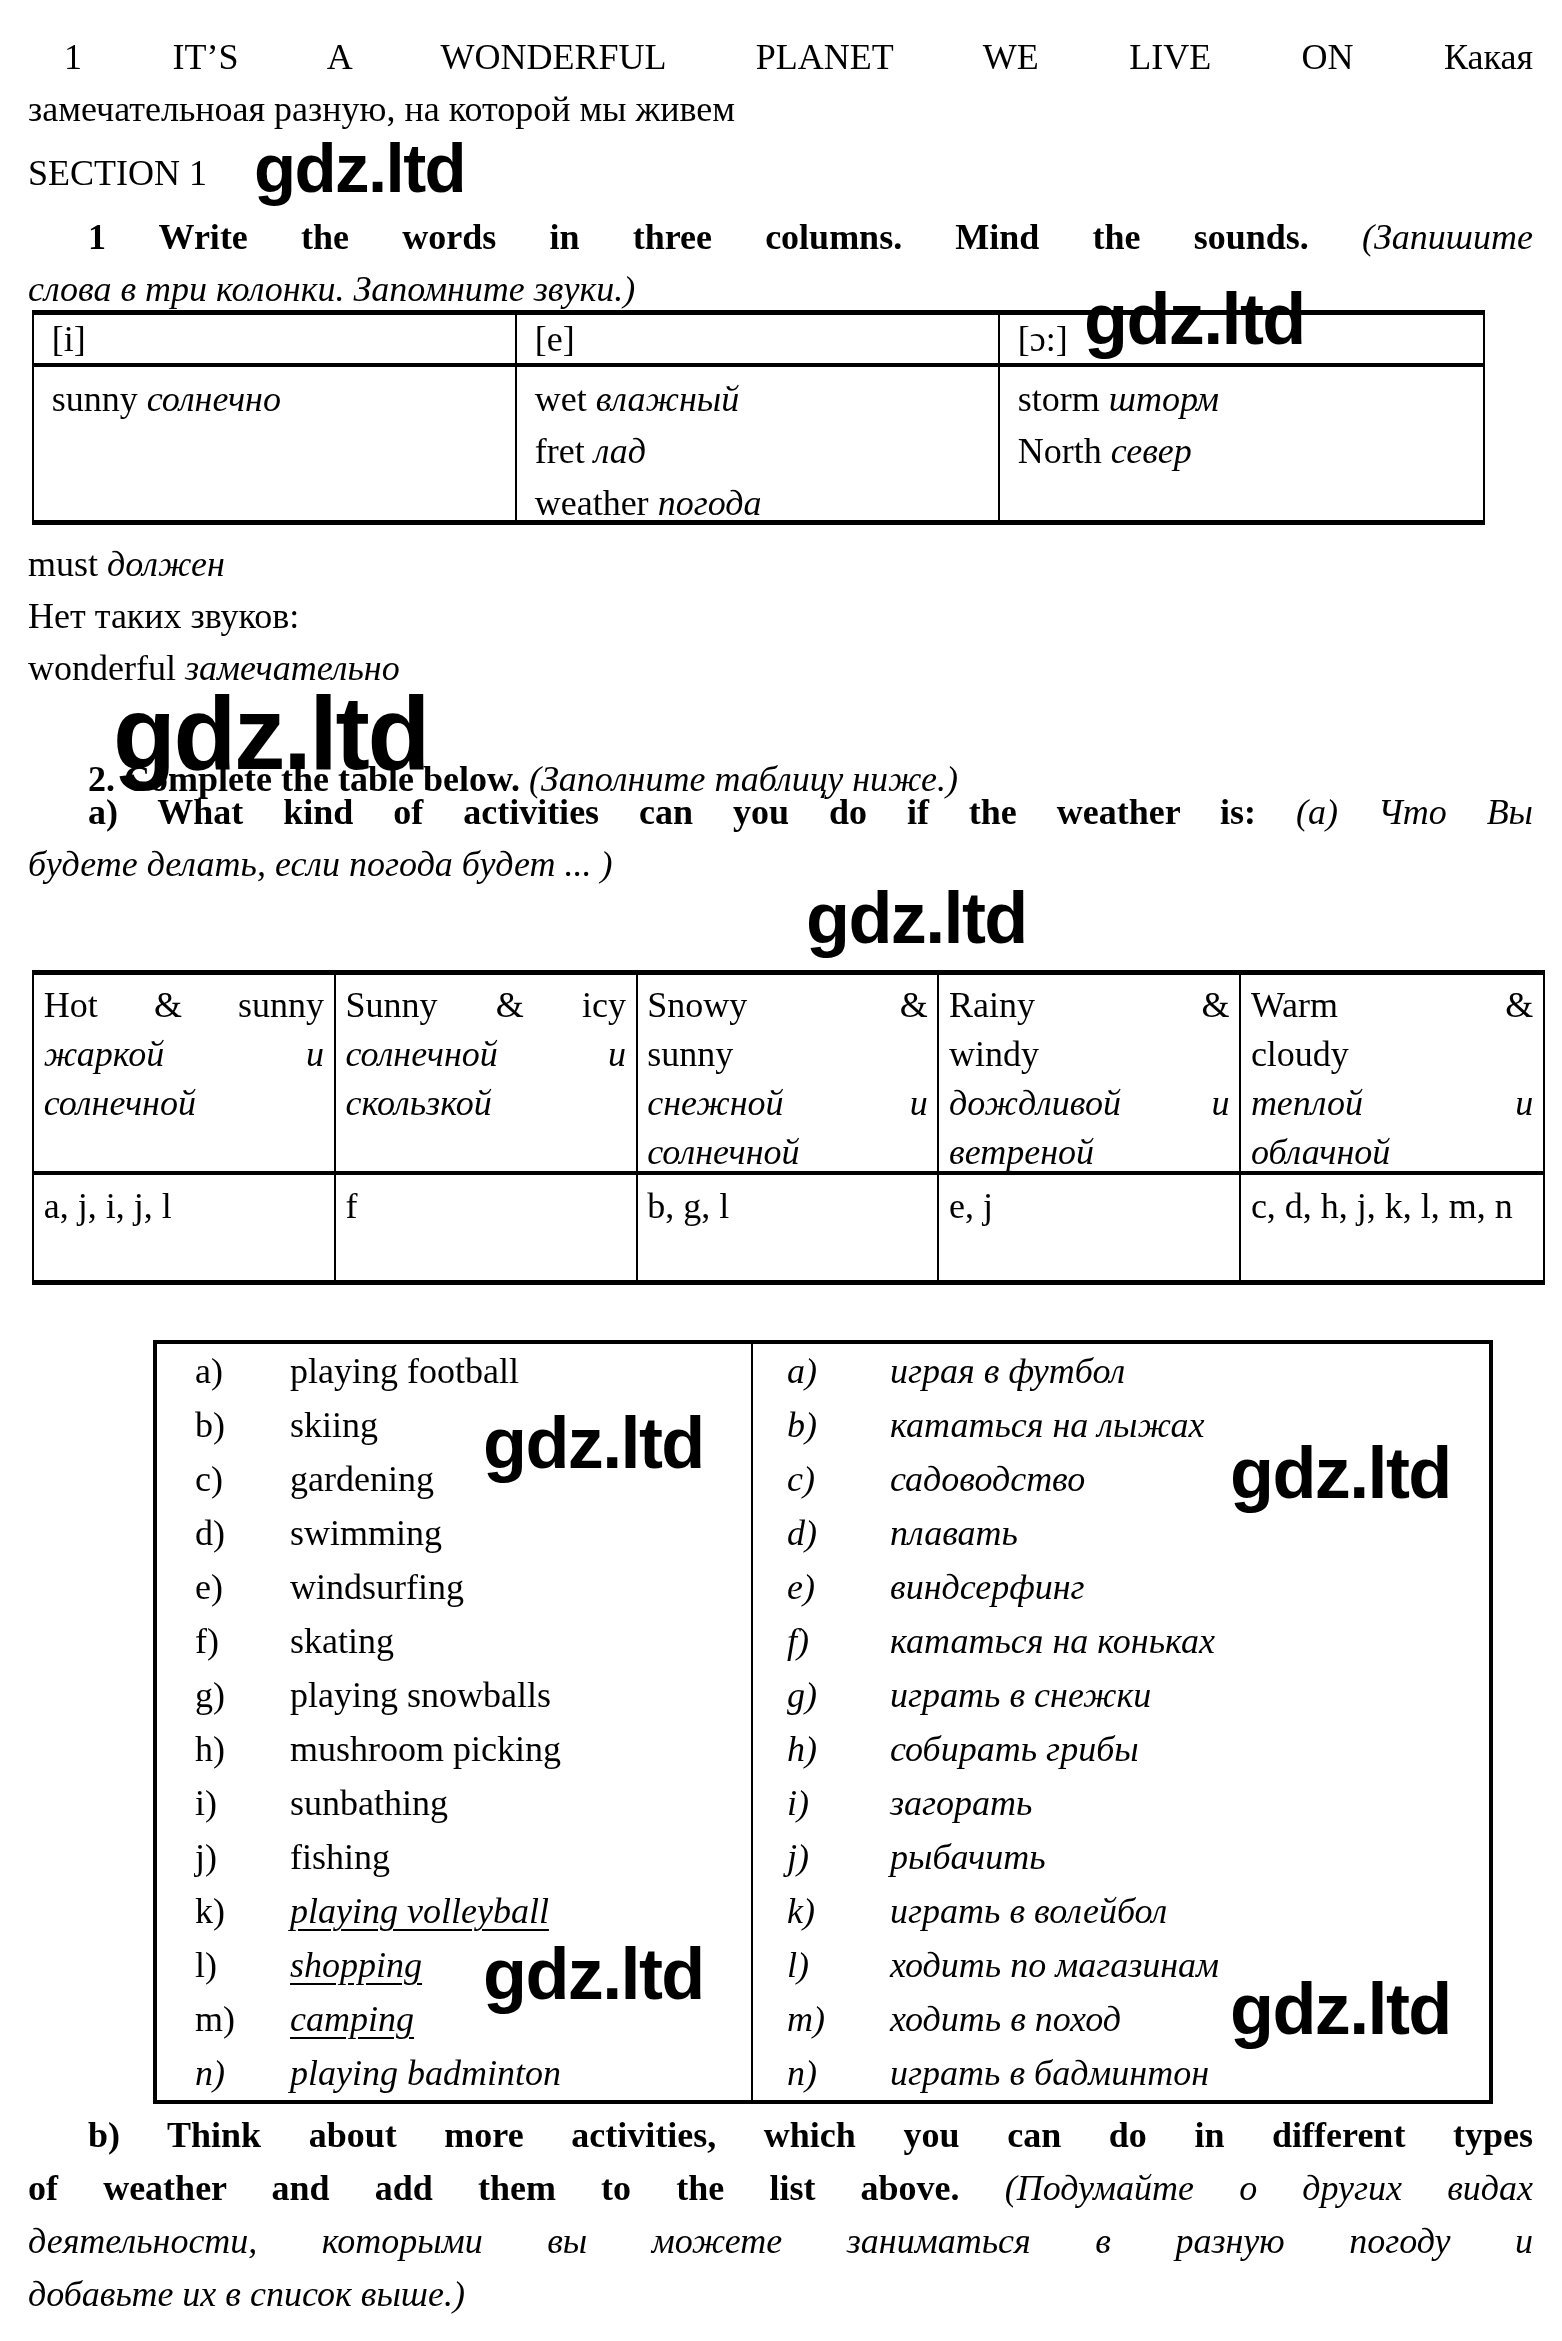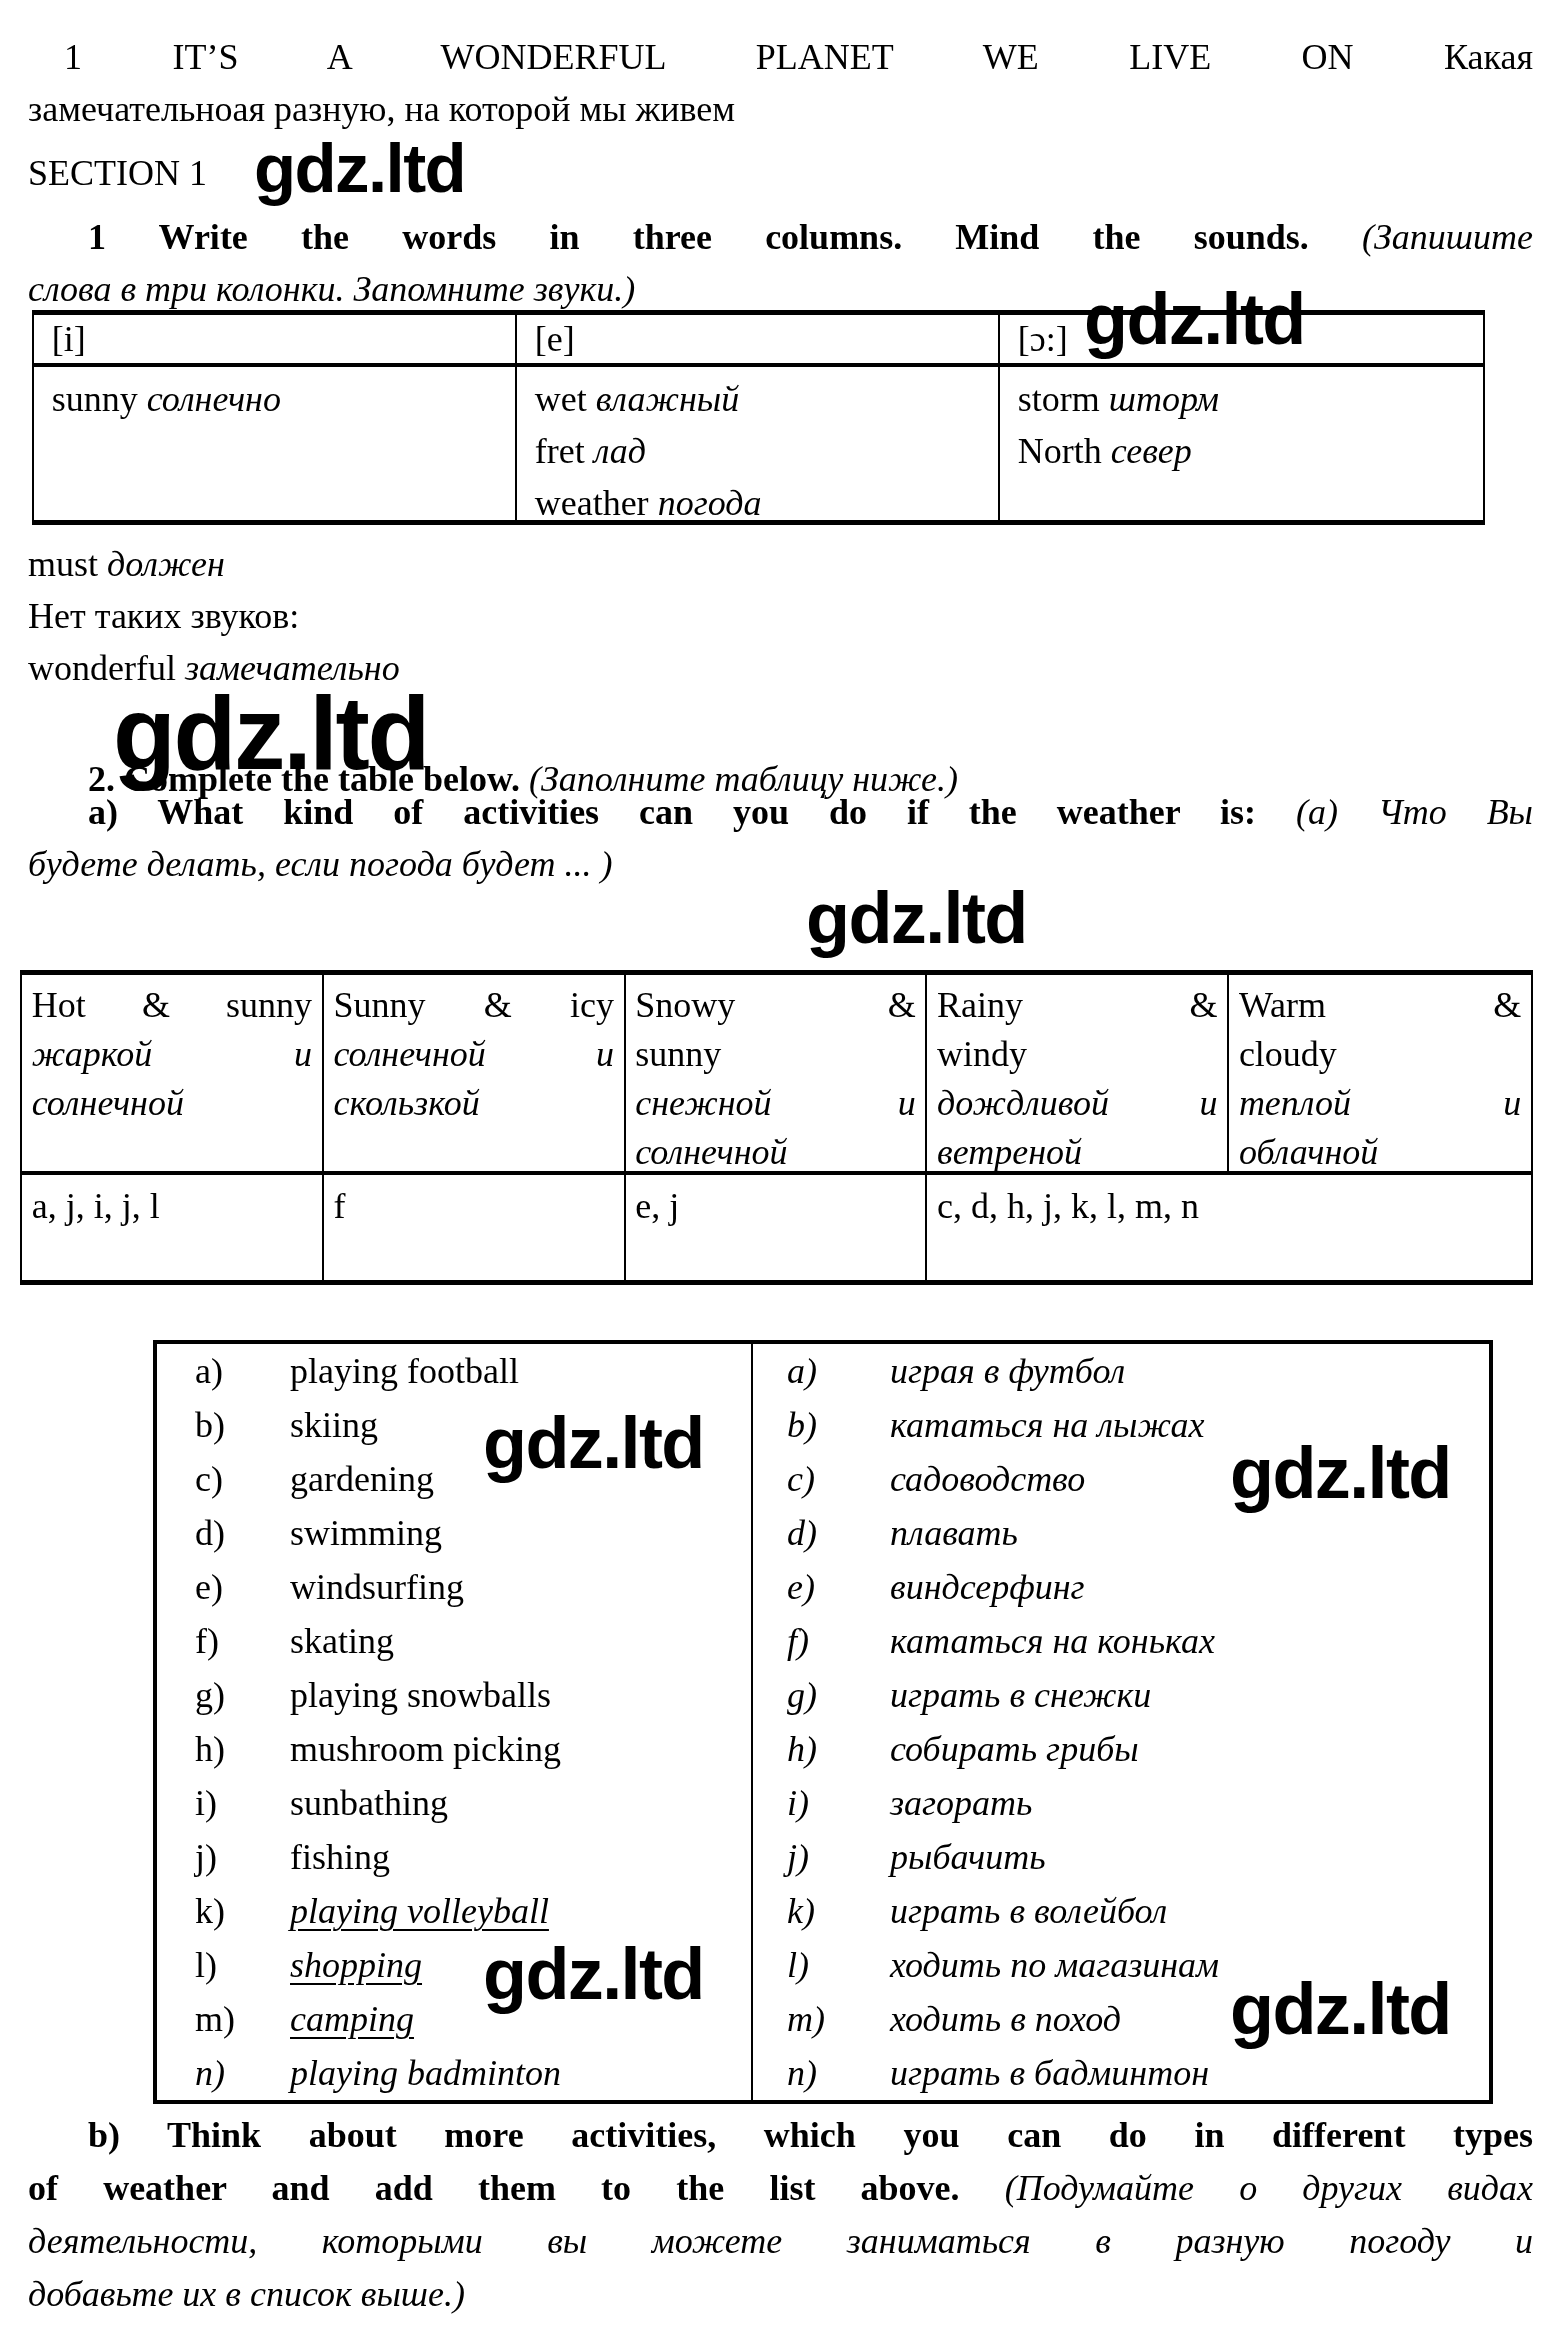--- a/index.html
+++ b/index.html
@@ -29,21 +29,21 @@
   
   .t1{position:absolute;left:32px;top:310px;width:1453px;border:2.4px solid #000;border-top-width:5.6px;border-bottom-width:5.6px}
   .t1grid{display:grid;grid-template-columns:1fr 1fr 1fr}
   .t1cell{border-right:2.4px solid #000;padding-left:17.7px;overflow:hidden}
   .t1cell.last{border-right:none}
   .t1head{height:52px;line-height:48px;border-bottom:4.8px solid #000}
   .t1body{height:153px;padding-top:6.4px}
   .wline{height:52px;line-height:52px;white-space:nowrap}
 
   
-  .t2{position:absolute;left:20px;top:970px;width:1513px;border:2.4px solid #000;border-top-width:5.6px;border-bottom-width:5.6px}
+  .t2{position:absolute;left:32px;top:970px;width:1513px;border:2.4px solid #000;border-top-width:5.6px;border-bottom-width:5.6px}
   .t2grid{display:grid;grid-template-columns:repeat(5,1fr)}
   .t2cell{border-right:2.4px solid #000;padding:6.4px 9.7px 0 9.7px;overflow:hidden}
   .t2cell.last{border-right:none}
   .t2head{height:200px;border-bottom:4.8px solid #000}
   .hl{height:49px;line-height:49px;white-space:nowrap}
   .hl.just{white-space:normal;text-align:justify;text-align-last:justify}
   .t2ans{height:105px;padding:6.4px 27px 0 9.7px;line-height:50px}
 
   
   .t3{position:absolute;left:153px;top:1340px;width:1340px;border:4px solid #000}
@@ -171,20 +171,21 @@
       </div>
       <div class="t2cell t2head last">
         <div class="hl just">Warm &amp;</div>
         <div class="hl">cloudy</div>
         <div class="hl just i">теплой и</div>
         <div class="hl i">облачной</div>
       </div>
 
       <div class="t2cell t2ans">a, j, i, j, l</div>
       <div class="t2cell t2ans">f</div>
+      <div class="t2cell t2ans">b, g, l</div>
       <div class="t2cell t2ans">e, j</div>
       <div class="t2cell t2ans last">c, d, h, j, k, l, m, n</div>
     </div>
   </div>
 
   <div class="t3">
     <div class="t3grid">
 
       <div class="acell al">
           <span class="alet">a)</span>

